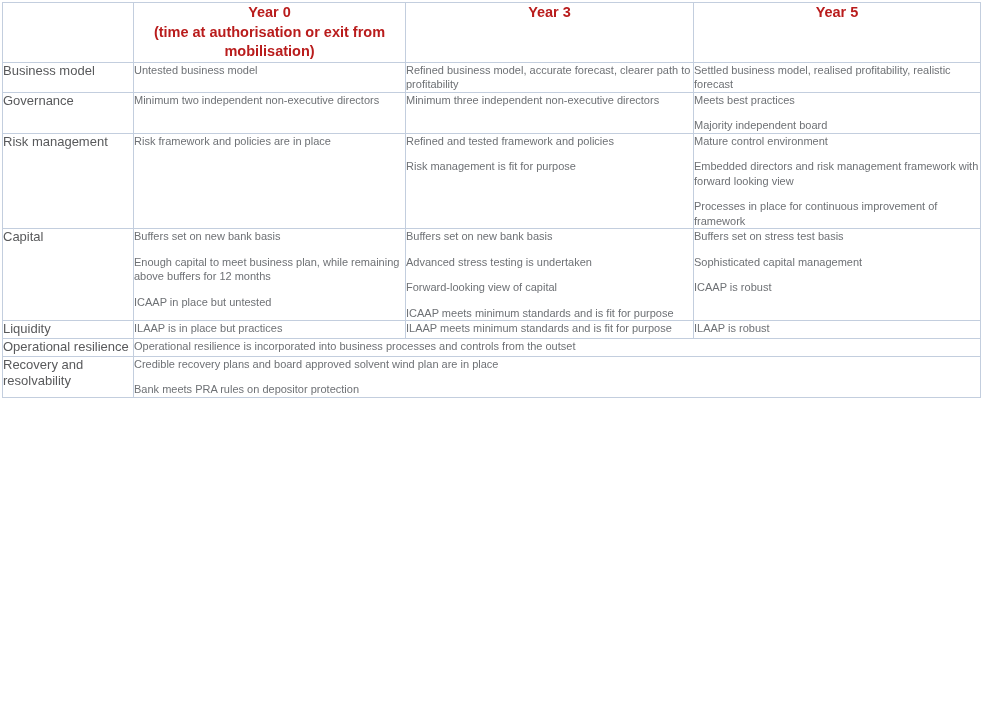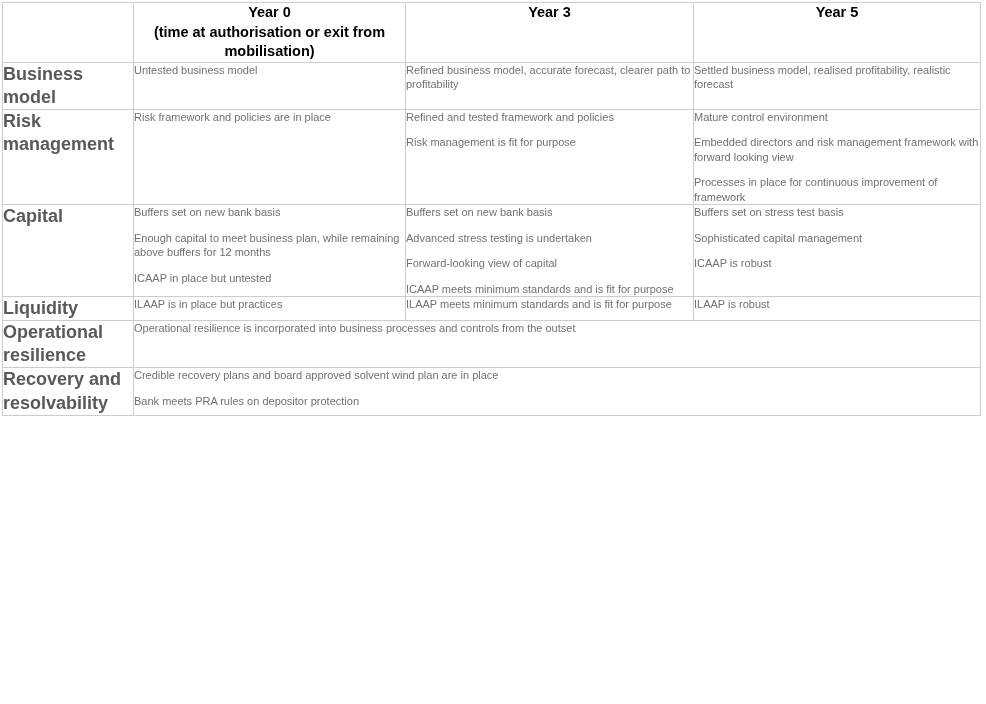--- a/index.html
+++ b/index.html
@@ -31,36 +31,36 @@
     border: 1px solid #c3cede;
     vertical-align: top;
     padding: 0;
   }
 
   
   thead th {
     border-bottom: 3px solid #8fa5cd;
     text-align: center;
     vertical-align: middle;
-    color: #000000;
+    color: #b91c1c;
     font-weight: bold;
     font-size: 14.5px;
     line-height: 1.35;
     padding: 8px 10px 10px 10px;
     height: 58px;
   }
   thead th.blank-corner { border-bottom: 3px solid #8fa5cd; }
   thead th .hdr-line { display: block; }
   thead th .hdr-main { display: block; }
 
   
   tbody th.row-label {
     text-align: left;
-    font-weight: bold;
-    font-size: 18px;
+    font-weight: normal;
+    font-size: 13px;
     color: #58595b;
     line-height: 1.28;
     padding: 10px 6px 10px 9px;
     vertical-align: top;
   }
   tbody td.cell {
     padding: 9px 10px 10px 10px;
     color: #6e7175;
     font-size: 11px;
     line-height: 1.32;
@@ -101,20 +101,33 @@
       <tr>
         <th class="row-label">Business model</th>
         <td class="cell">
           <p>Untested business model</p>
         </td>
         <td class="cell">
           <p>Refined business model, accurate forecast, clearer path to profitability</p>
         </td>
         <td class="cell">
           <p>Settled business model, realised profitability, realistic forecast</p>
+        </td>
+      </tr>
+      <tr>
+        <th class="row-label">Governance</th>
+        <td class="cell">
+          <p>Minimum two independent non-executive directors</p>
+        </td>
+        <td class="cell">
+          <p>Minimum three independent non-executive directors</p>
+        </td>
+        <td class="cell">
+          <p>Meets best practices</p>
+          <p>Majority independent board</p>
         </td>
       </tr>
       <tr>
         <th class="row-label">Risk management</th>
         <td class="cell">
           <p>Risk framework and policies are in place</p>
         </td>
         <td class="cell">
           <p>Refined and tested framework and policies</p>
           <p>Risk management is fit for purpose</p>

